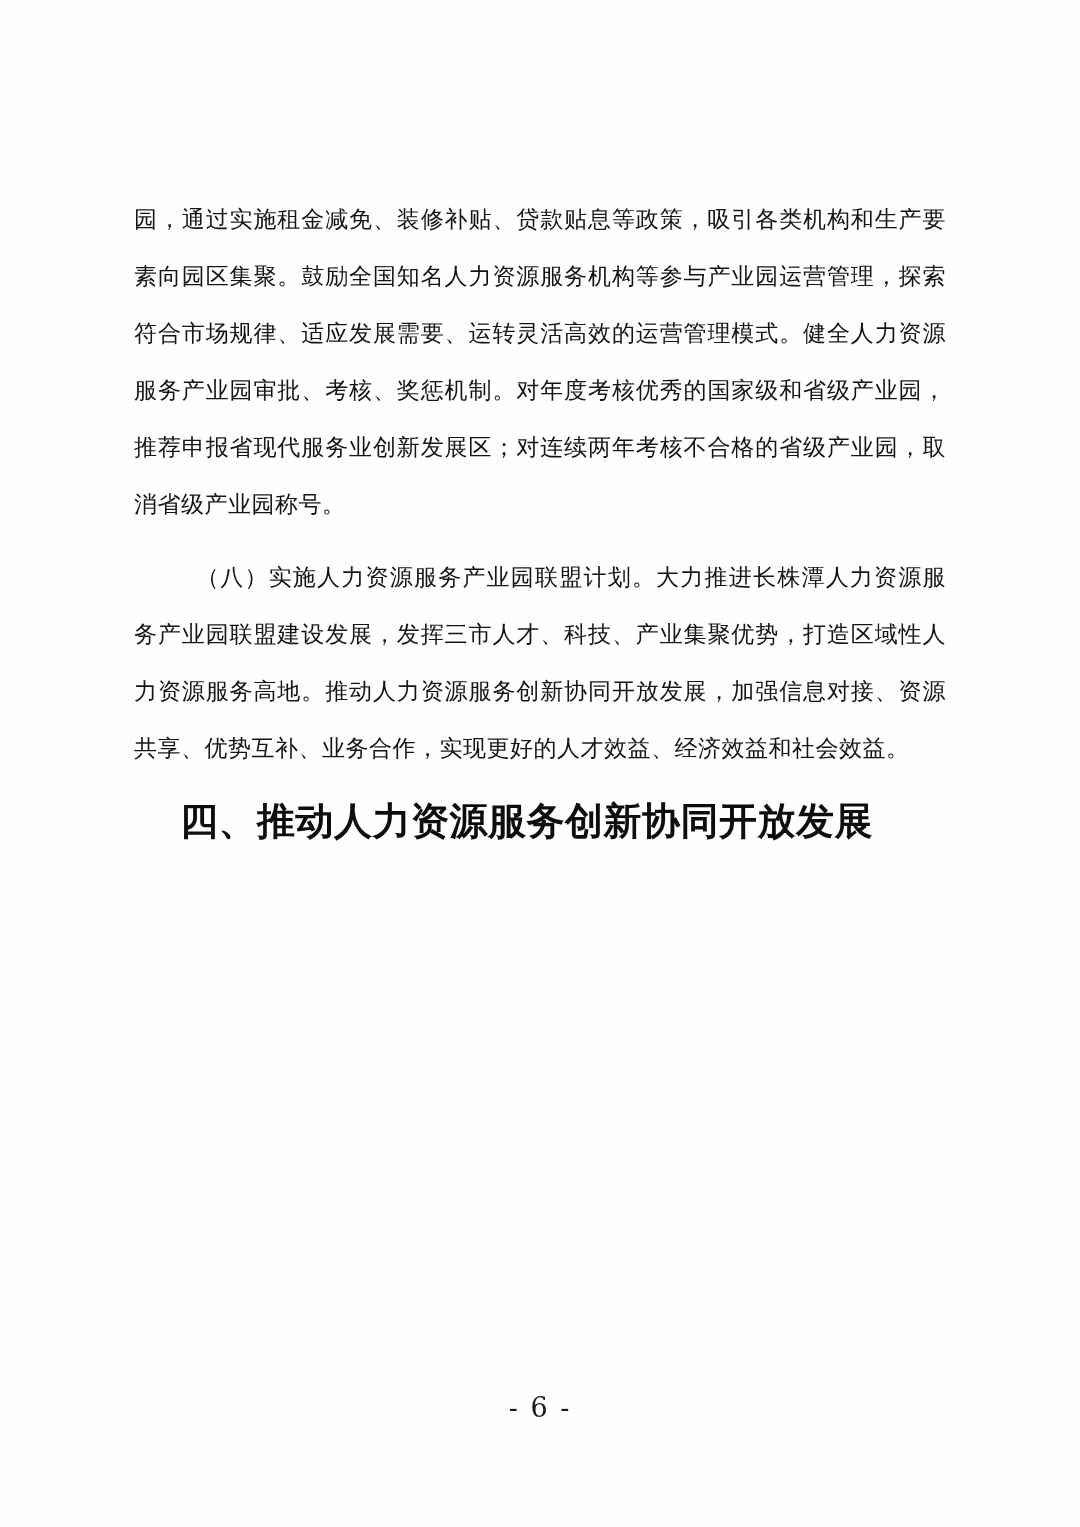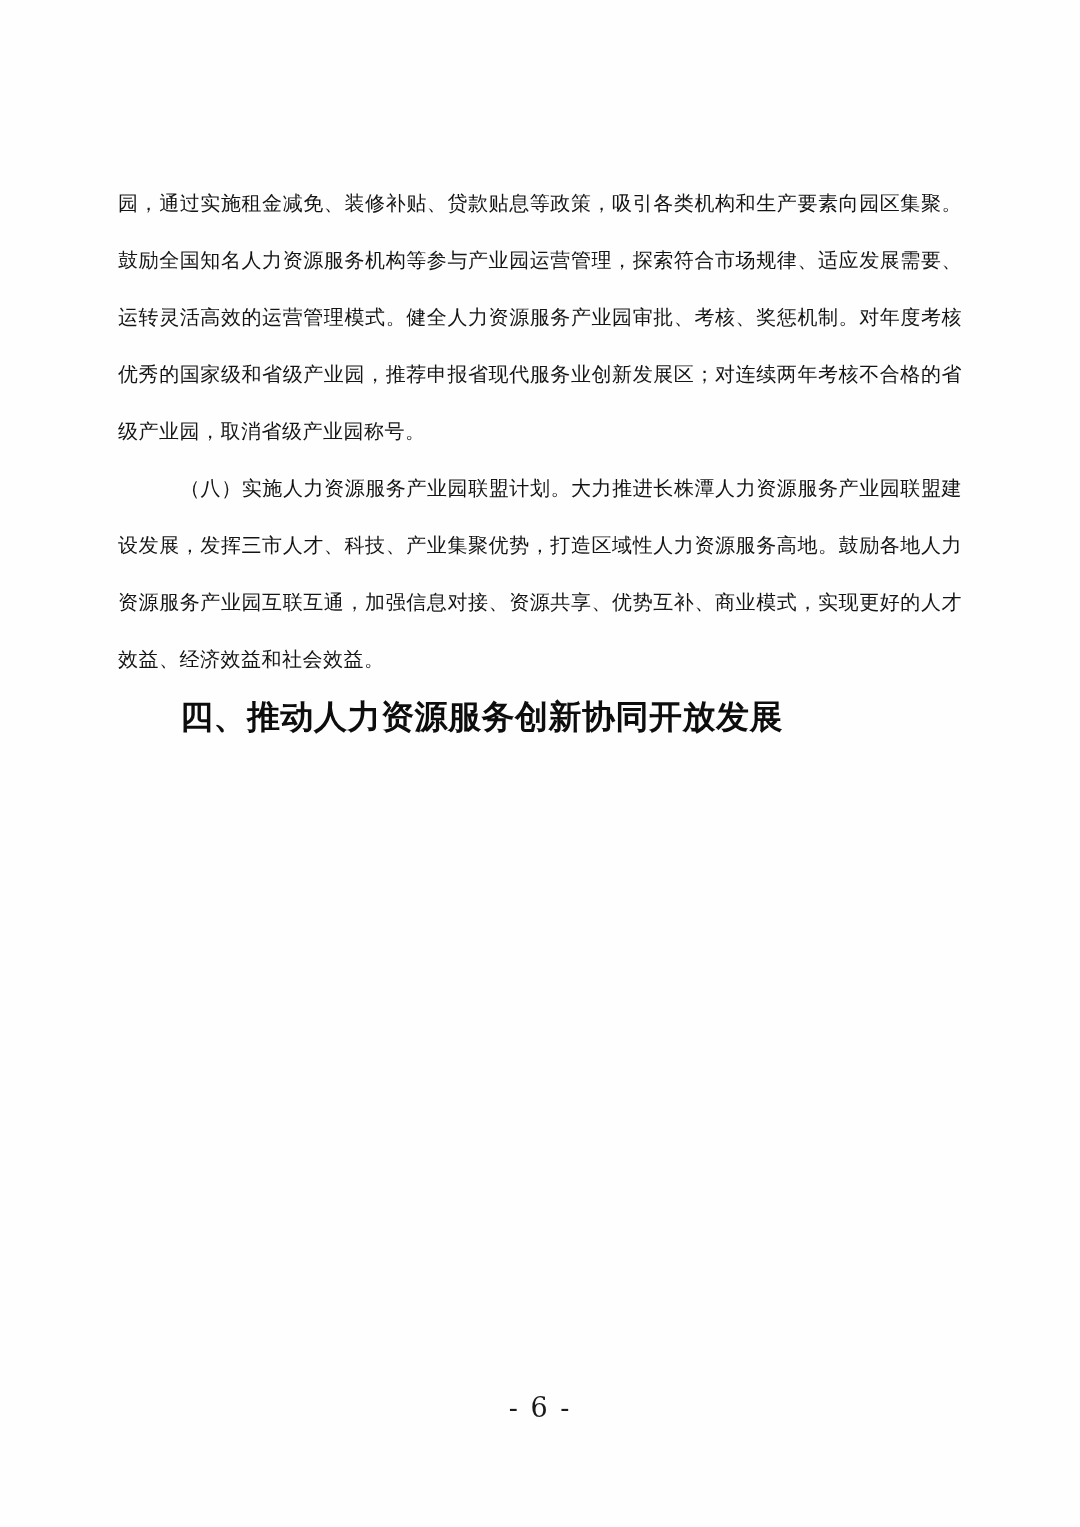--- a/index.html
+++ b/index.html
@@ -21,35 +21,35 @@
     width: 1080px;
     height: 1527px;
     box-sizing: border-box;
     padding: 175px 118px 0 118px;
     background: #fefefe;
   }
   .doc-body {
     width: 844px;
   }
   p.para {
-    margin: 0;
-    font-size: 20px;
+    margin: 16px;
+    font-size: 23px;
     line-height: 57px;
     text-align: justify;
     text-justify: inter-ideograph;
     letter-spacing: 0.5px;
     color: #141414;
     font-weight: 400;
   }
   p.indent {
     text-indent: 62px;
   }
   p.heading {
     margin: 0;
-    font-size: 33px;
+    font-size: 38px;
     line-height: 57px;
     font-weight: bold;
     text-indent: 62px;
     letter-spacing: 0.5px;
     color: #0d0d0d;
     font-family: "DejaVu Sans", "Liberation Sans", sans-serif;
   }
   .page-number {
     position: absolute;
     left: 0;
@@ -63,21 +63,21 @@
   }
 </style>
 </head>
 <body>
 
 <div class="page">
   <div class="doc-body">
 
     <p class="para">园，通过实施租金减免、装修补贴、贷款贴息等政策，吸引各类机构和生产要素向园区集聚。鼓励全国知名人力资源服务机构等参与产业园运营管理，探索符合市场规律、适应发展需要、运转灵活高效的运营管理模式。健全人力资源服务产业园审批、考核、奖惩机制。对年度考核优秀的国家级和省级产业园，推荐申报省现代服务业创新发展区；对连续两年考核不合格的省级产业园，取消省级产业园称号。</p>
 
-    <p class="para indent">（八）实施人力资源服务产业园联盟计划。大力推进长株潭人力资源服务产业园联盟建设发展，发挥三市人才、科技、产业集聚优势，打造区域性人力资源服务高地。鼓励各地人力资源服务产业园互联互通，加强信息对接、资源共享、优势互补、商业模式，实现更好的人才效益、经济效益和社会效益。</p>
+    <p class="para indent">（八）实施人力资源服务产业园联盟计划。大力推进长株潭人力资源服务产业园联盟建设发展，发挥三市人才、科技、产业集聚优势，打造区域性人力资源服务高地。推动人力资源服务创新协同开放发展，加强信息对接、资源共享、优势互补、业务合作，实现更好的人才效益、经济效益和社会效益。</p>
 
     <p class="heading">四、推动人力资源服务创新协同开放发展</p>
 
 
   </div>
 
   <div class="page-number">- 6 -</div>
 </div>
 
 </body></html>

